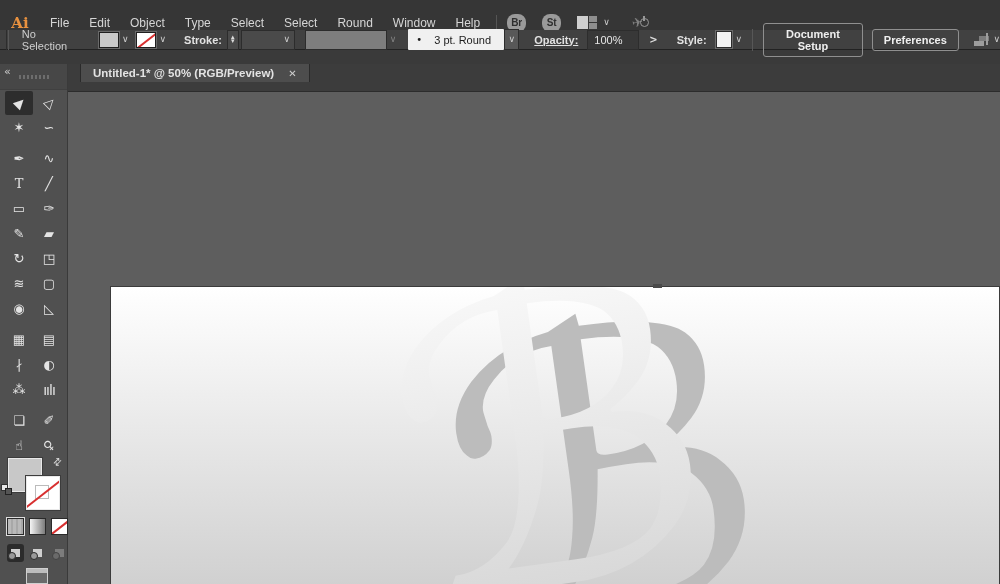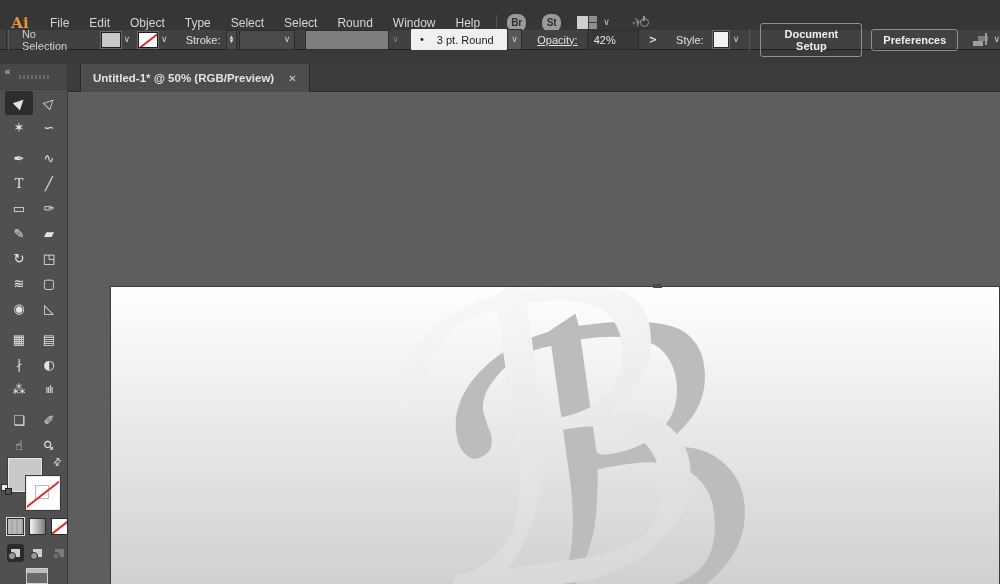--- a/index.html
+++ b/index.html
@@ -19,21 +19,21 @@
   #workspace-icon .wp-r div { flex:1; background:#8f8f8f; }
   .chev { font-size:9px; color:#cfcfcf; line-height:1; }
   #sync-icon { margin-left:22px; display:flex; align-items:center; opacity:.75; }
   #sync-plane { font-size:13px; color:#9a9a9a; transform:rotate(-12deg); }
   #sync-power { width:9px; height:9px; border:1.5px solid #b8b8b8; border-radius:50%; margin-left:-3px; position:relative; }
   #sync-power::after { content:""; position:absolute; left:2.5px; top:-3px; width:1.5px; height:5px; background:#b8b8b8; }
 
   
   #controlbar { position:absolute; left:0; top:30px; width:1000px; height:20px; background:#414141; border-bottom:1px solid #222; display:flex; align-items:center; font-size:11px; }
   #cb-grip { width:3px; height:20px; border-left:1px solid #2d2d2d; border-right:1px solid #585858; margin:0 8px 0 6px; }
-  .cb-label { font-weight:normal; color:#e2e2e2; margin:0 5px; }
+  .cb-label { font-weight:bold; color:#e2e2e2; margin:0 5px; }
   .swatch-dd { display:flex; align-items:center; gap:3px; margin:0 4px; }
   .sw { width:20px; height:16px; border:1px solid #1f1f1f; box-shadow:0 0 0 1px #6a6a6a; }
   .sw-fill { background:#c9c9c9; }
   .sw-none { background:#fff; position:relative; overflow:hidden; }
   .sw-none::after, .slash-red::after { content:""; position:absolute; left:-20%; right:-20%; top:50%; height:2px; background:#d83030; transform:rotate(-38deg); }
   .stepper { display:flex; flex-direction:column; justify-content:center; background:#4a4a4a; border:1px solid #2c2c2c; height:20px; width:13px; align-items:center; line-height:.55; }
   .stepper span { font-size:7px; color:#ddd; }
   .dd-dark { width:62px; height:20px; background:#4a4a4a; border:1px solid #2c2c2c; display:flex; align-items:center; justify-content:flex-end; padding-right:4px; margin-left:2px; }
   #brush-preview { width:94px; height:20px; background:#7e7e7e; border:1px solid #2c2c2c; margin:0 3px 0 10px; }
   .chev-dim { opacity:.45; }
@@ -50,35 +50,35 @@
   #arrange-icon div { position:absolute; background:#b5b5b5; }
   #arrange-icon .a1 { left:0; top:8px; width:10px; height:5px; }
   #arrange-icon .a2 { left:5px; top:3px; width:10px; height:5px; background:#8b8b8b; }
   #arrange-icon .a3 { left:12px; top:0; width:2px; height:12px; }
 
   
   #workspace { position:absolute; left:0; top:64px; width:1000px; height:520px; background:#5e5e5e; }
 
   
   #tabbar { position:absolute; left:68px; top:0; width:932px; height:28px; background:#3c3c3c; border-bottom:1px solid #2c2c2c; }
-  #doc-tab { position:absolute; left:12px; top:0; height:28px; background:#4d4d4d; border-left:1px solid #2a2a2a; border-right:1px solid #2a2a2a; display:flex; align-items:center; padding:0 12px; gap:14px; }
+  #doc-tab { position:absolute; left:12px; top:0; height:18px; background:#4d4d4d; border-left:1px solid #2a2a2a; border-right:1px solid #2a2a2a; display:flex; align-items:center; padding:0 12px; gap:14px; }
   #doc-tab .tab-title { font-size:11.5px; font-weight:bold; color:#e3e3e3; }
   #doc-tab .tab-close { font-size:10px; color:#cfcfcf; }
 
   
   #tool-panel { position:absolute; left:0; top:0; width:68px; height:520px; background:#505050; border-right:1px solid #3a3a3a; }
   #panel-header { height:26px; position:relative; background:#474747; border-bottom:1px solid #404040; }
   #collapse-btn { position:absolute; left:4px; top:1px; font-size:11px; color:#cfcfcf; }
   #panel-grip { position:absolute; left:19px; top:11px; width:30px; height:4px; background:repeating-linear-gradient(90deg,#6d6d6d 0 2px,transparent 2px 4px); }
   .trow { display:flex; gap:2px; padding-left:5px; height:25px; align-items:center; }
   .trow.gap { margin-top:6px; }
   .tool { width:28px; height:24px; display:flex; align-items:center; justify-content:center; border-radius:2px; }
   .tool.active { background:#2d2d2d; }
   .tg { font-family:"DejaVu Sans",sans-serif; font-size:13px; color:#e4e4e4; line-height:1; }
-  .tg.small { font-size:10px; letter-spacing:-1px; }
+  .tg.small { font-size:14px; letter-spacing:-1px; }
   .r-45 { display:inline-block; transform:rotate(-45deg); }
 
   
   #swatch-block { position:absolute; left:0; top:392px; width:68px; height:128px; }
   #fill-swatch { position:absolute; left:8px; top:2px; width:34px; height:34px; background:#c8c8c8; border:1px solid #e9e9e9; box-shadow:0 0 0 1px #3c3c3c; }
   #stroke-swatch { position:absolute; left:26px; top:20px; width:34px; height:34px; background:#fff; border:1px solid #e9e9e9; box-shadow:0 0 0 1px #3c3c3c; overflow:hidden; }
   #stroke-swatch .hole { position:absolute; left:8px; top:8px; width:14px; height:14px; border:1px solid #bbb; }
   .slash-red { position:absolute; inset:0; }
   #swap-swatch { position:absolute; left:53px; top:0; font-size:10px; color:#d8d8d8; transform:rotate(-45deg); }
   #default-swatches { position:absolute; left:1px; top:28px; width:12px; height:12px; }
@@ -160,21 +160,21 @@
   <span class="chev icon chev-dim">∨</span>
   <div id="brush-preset">
     <span class="bullet icon">•</span>
     <span>3 pt. Round</span>
   </div>
   <div id="brush-preset-chev">
     <span class="chev icon">∨</span>
   </div>
   <span class="cb-label" id="opacity-label">Opacity:</span>
   <div id="opacity-field">
-    <span>42%</span>
+    <span>100%</span>
   </div>
   <span id="opacity-next" class="icon">&gt;</span>
   <span class="cb-label" style="margin-left:13px">Style:</span>
   <div id="style-swatch"></div>
   <span class="chev icon">∨</span>
   <div class="cb-sep"></div>
   <button class="cb-btn">Document Setup</button>
   <button class="cb-btn">Preferences</button>
   <div id="arrange-icon">
     <div class="a1"></div>

